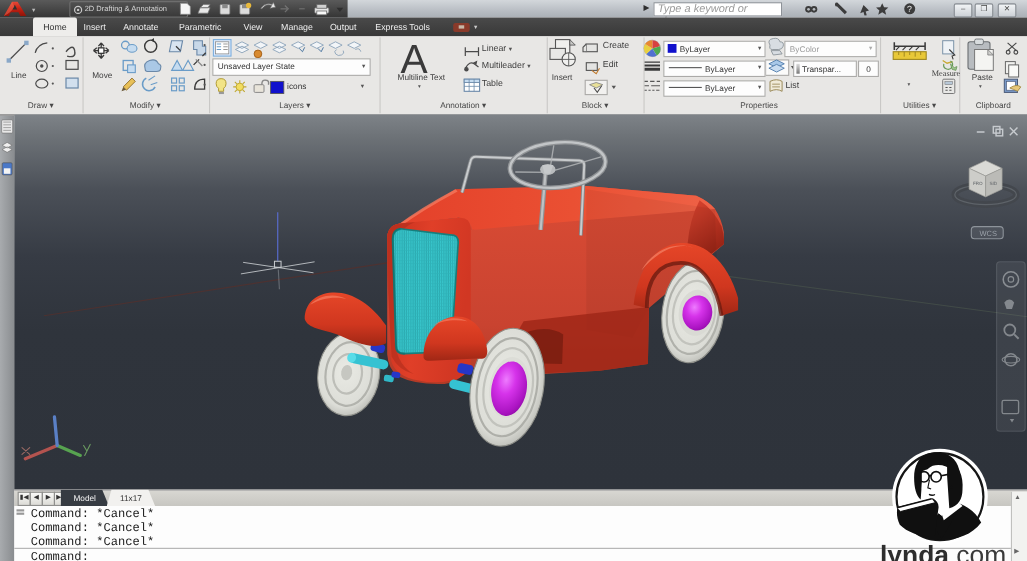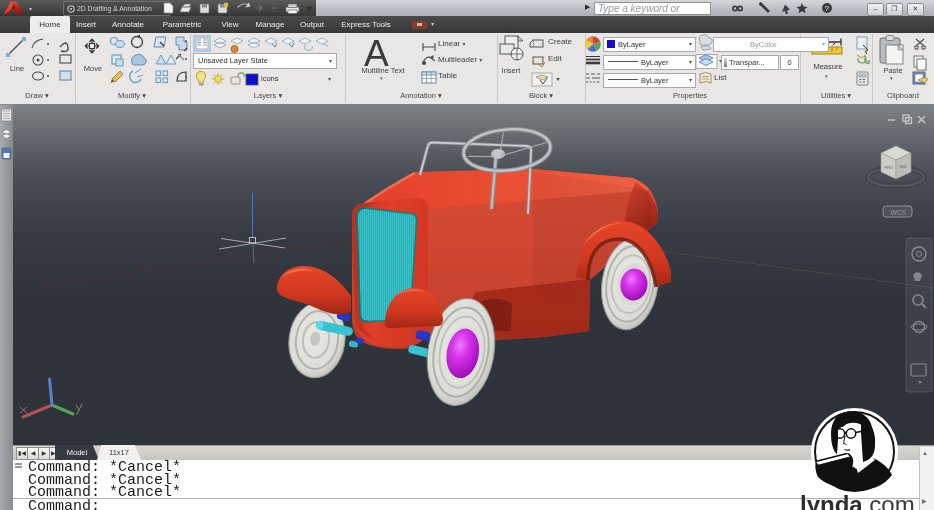--- a/index.html
+++ b/index.html
@@ -40,21 +40,21 @@
   #tabbar{left:13px;top:445px;width:921px;height:15px;
     background:linear-gradient(#d8d7d2,#c6c5c0);border-top:1px solid #9a9a9a;}
   .navbtn{top:447px;width:10px;height:11px;background:linear-gradient(#fafaf8,#dcdbd6);
     border:1px solid #8f8f8d;font-size:6px;color:#333;text-align:center;line-height:10px;}
   #modeltab{left:55px;top:445px;width:44px;height:15px;background:#363b42;color:#f2f2f2;
     font-size:7.5px;line-height:15px;text-align:center;clip-path:polygon(0 0,86% 0,100% 100%,0 100%);}
   #laytab{left:97px;top:445px;width:44px;height:15px;background:#f2f1ef;color:#333;
     font-size:7.5px;line-height:15px;text-align:center;
     clip-path:polygon(10% 0,86% 0,100% 100%,0 100%);}
   #cmdarea{left:13px;top:460px;width:921px;height:50px;background:#fdfdfd;
-    font-family:"Liberation Mono",monospace;font-size:15px;color:#1c1c1c;}
+    font-family:"Liberation Mono",monospace;font-size:11px;color:#1c1c1c;}
   .cline{left:15px;height:12px;line-height:12px;white-space:pre;}
 </style>
 </head>
 <body>
 <div id="app">
 
   <div id="titlebar" class="abs"></div>
   <div id="titledark" class="abs"></div>
   <svg id="alogo" class="abs" viewBox="0 0 26 16">
     <defs>
@@ -346,33 +346,33 @@
   <div class="abs" style="left:380px;top:75px;color:#555;font-size:5px;">▾</div>
   <div class="abs stext" style="left:438px;top:39px;">Linear <span style="font-size:6px;color:#555;">▾</span></div>
   <div class="abs stext" style="left:438px;top:55px;">Multileader <span style="font-size:6px;color:#555;">▾</span></div>
   <div class="abs stext" style="left:438px;top:71px;">Table</div>
   <div class="abs biglabel" style="left:496px;top:66px;width:30px;">Insert</div>
   <div class="abs stext" style="left:548px;top:37px;">Create</div>
   <div class="abs stext" style="left:548px;top:54px;">Edit</div>
   <div class="abs combo" style="left:603px;top:37px;width:91px;height:13px;line-height:13px;">
     <span style="display:inline-block;width:8px;height:8px;background:#1010cc;margin:2px 3px -1px 3px;"></span>ByLayer
     <span style="position:absolute;right:3px;color:#555;font-size:6px;">▾</span></div>
-  <div class="abs combo" style="left:713px;top:37px;width:82px;height:13px;line-height:13px;color:#9a9a9a;padding-left:32px;">
+  <div class="abs combo" style="left:713px;top:37px;width:82px;height:13px;line-height:13px;color:#9a9a9a;">
     <span style="margin-left:4px;">ByColor</span><span style="position:absolute;right:3px;color:#aaa;font-size:6px;">▾</span></div>
   <div class="abs combo" style="left:603px;top:55px;width:91px;height:13px;line-height:13px;">
     <span style="display:inline-block;width:30px;height:1px;background:#555;margin:0 3px 3px 4px;"></span>ByLayer
     <span style="position:absolute;right:3px;color:#555;font-size:6px;">▾</span></div>
   <div class="abs combo" style="left:721px;top:55px;width:56px;height:13px;line-height:13px;">
     <span style="display:inline-block;width:3px;height:9px;background:linear-gradient(#ddd,#777);margin:2px 2px -2px 2px;"></span>Transpar...</div>
   <div class="abs combo" style="left:780px;top:55px;width:17px;height:13px;line-height:13px;text-align:center;">0</div>
   <div class="abs combo" style="left:603px;top:73px;width:91px;height:13px;line-height:13px;">
     <span style="display:inline-block;width:30px;height:1px;background:#555;margin:0 3px 3px 4px;"></span>ByLayer
     <span style="position:absolute;right:3px;color:#555;font-size:6px;">▾</span></div>
   <div class="abs stext" style="left:714px;top:73px;">List</div>
-  <div class="abs biglabel" style="left:808px;top:62px;width:40px;">Measure</div>
+  <div class="abs biglabel" style="left:840px;top:62px;width:40px;font-family:Liberation Serif, serif;">Measure</div>
   <div class="abs" style="left:825px;top:73px;color:#555;font-size:5px;">▾</div>
   <div class="abs biglabel" style="left:878px;top:66px;width:30px;text-align:center;">Paste</div>
   <div class="abs" style="left:890px;top:75px;color:#555;font-size:5px;">▾</div>
 
   <div id="leftstrip" class="abs"></div>
   <svg class="abs" style="left:0px;top:104px;" width="13" height="70" viewBox="0 0 13 70">
     <rect x="1.5" y="5" width="10" height="12" rx="1" fill="#e8e8e8" stroke="#777" stroke-width=".6"></rect>
     <path d="M3 7 h7 M3 9.5 h7 M3 12 h7 M3 14.5 h7" stroke="#999" stroke-width=".8"></path>
     <path d="M2 28 l4.5 -2.5 l4.5 2.5 l-4.5 2.5 z M2 32 l4.5 -2.5 l4.5 2.5 l-4.5 2.5 z" fill="#f0f0f0" stroke="#666" stroke-width=".5"></path>
     <rect x="2" y="44" width="9" height="11" rx="1" fill="#4a78c8" stroke="#555" stroke-width=".6"></rect>

